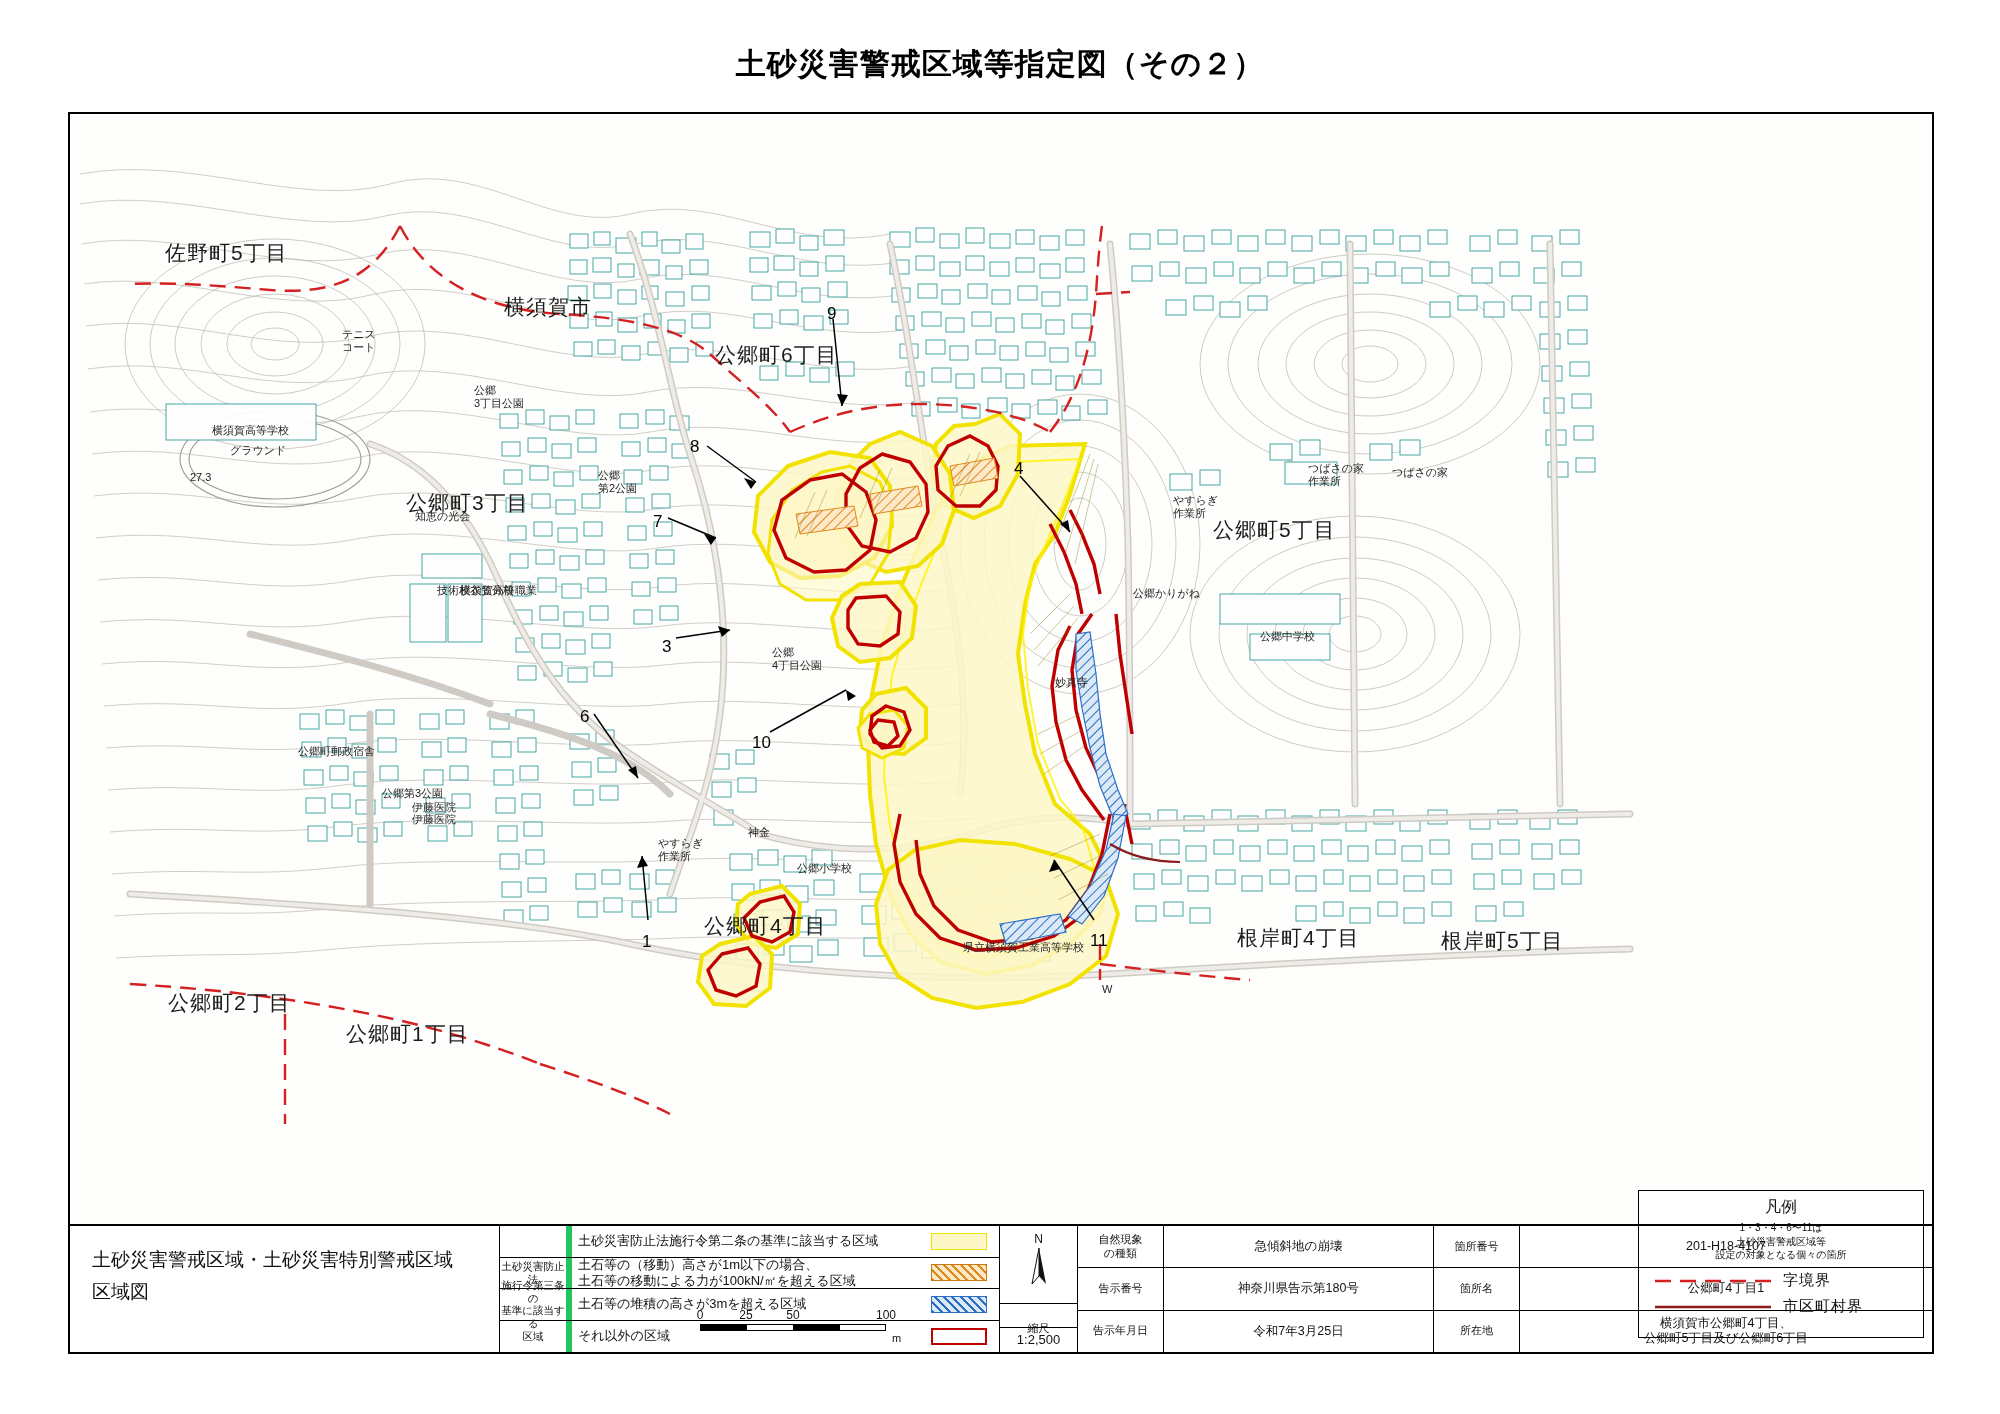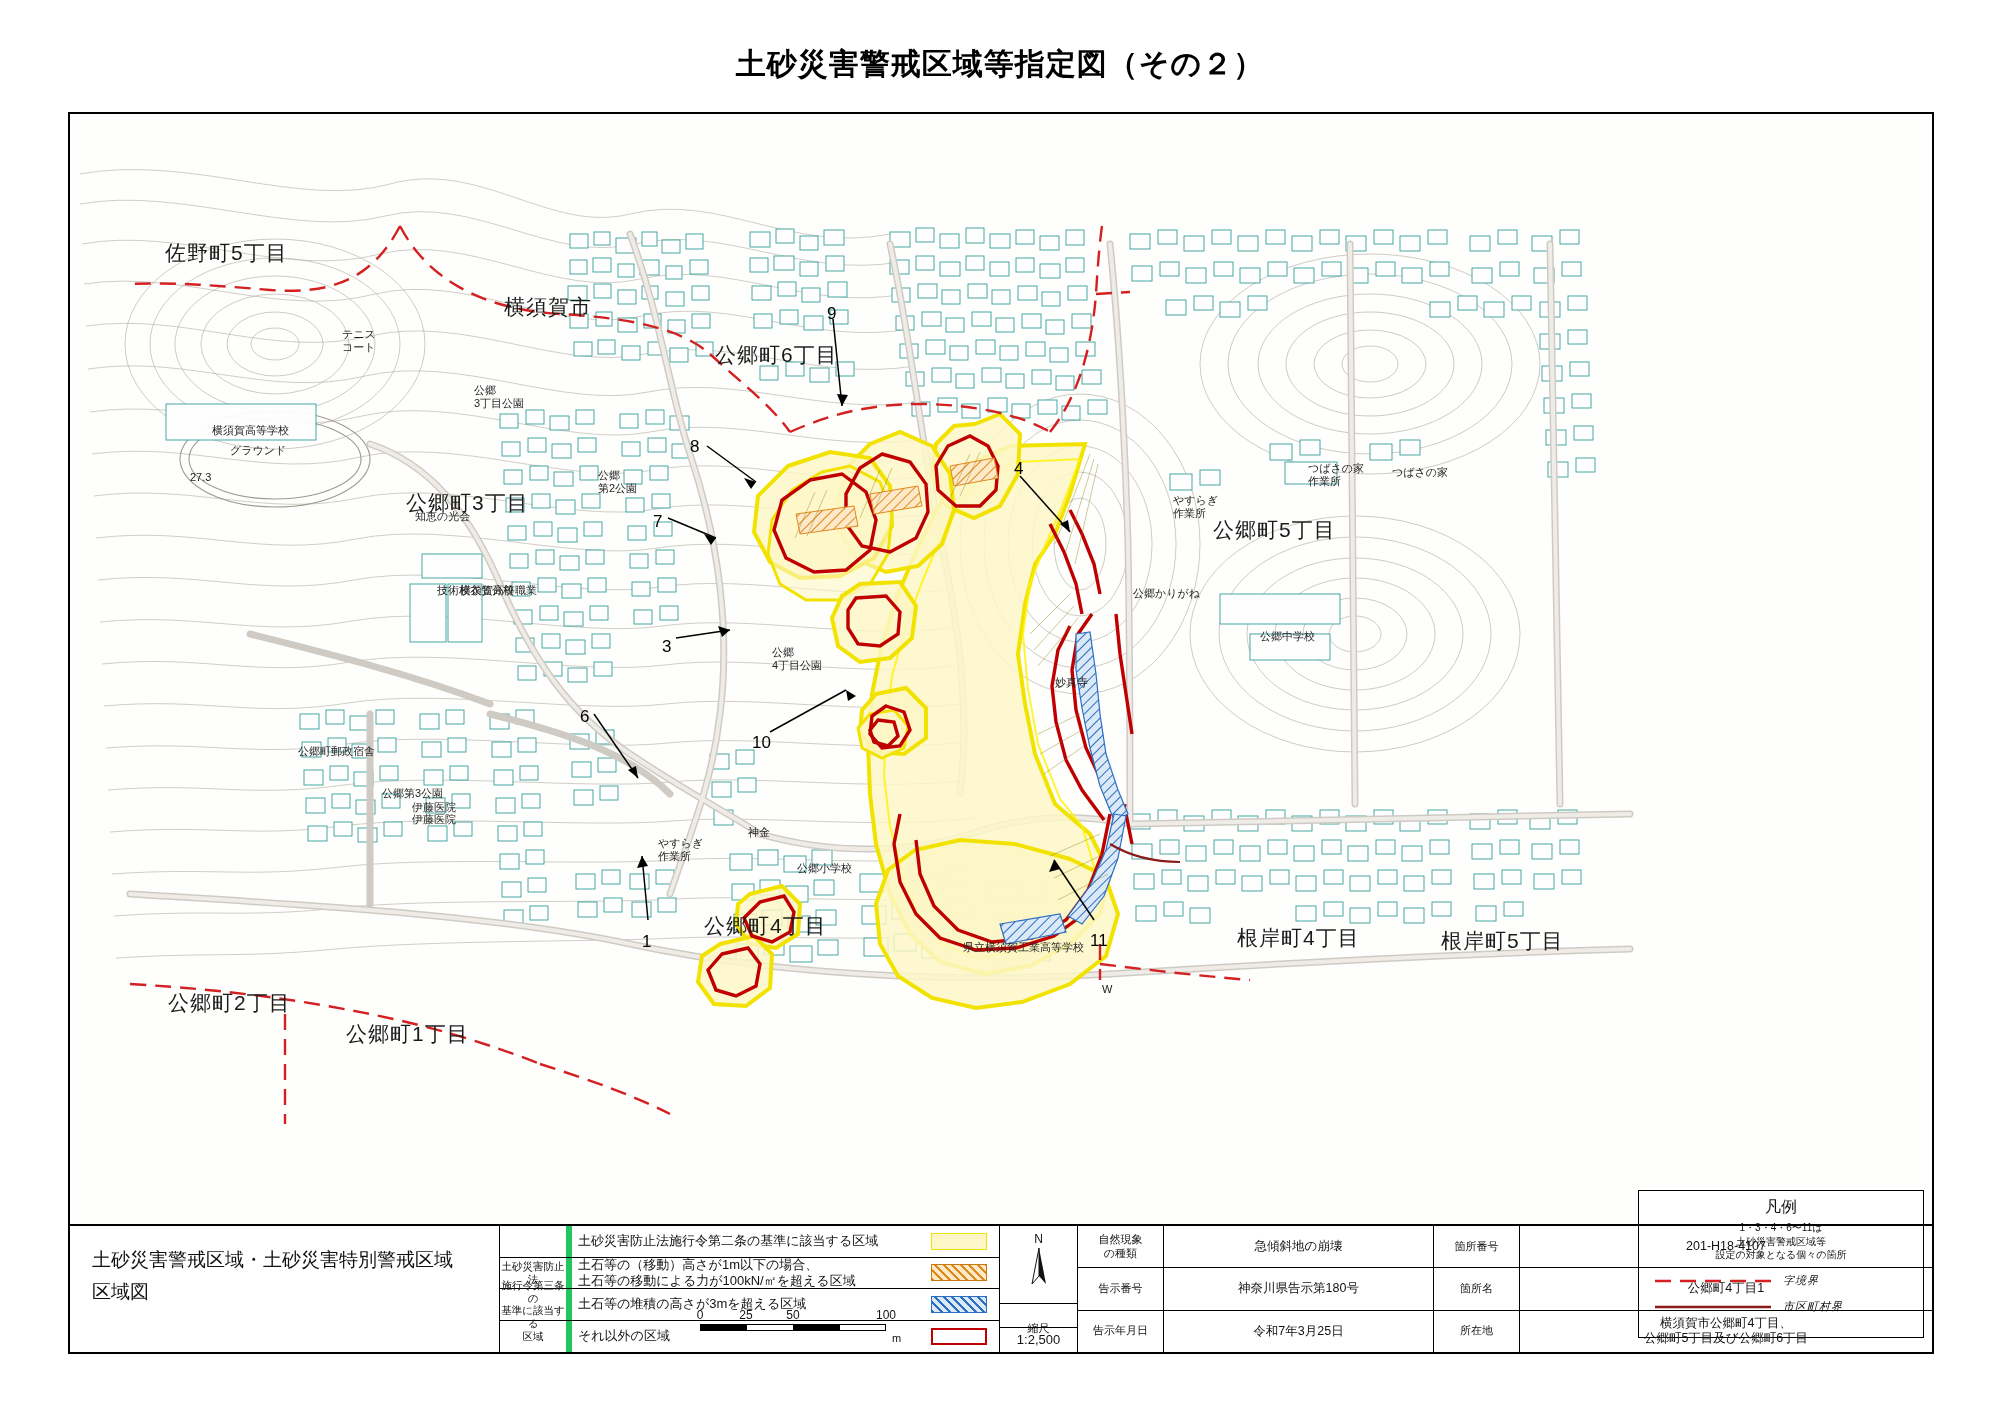--- a/index.html
+++ b/index.html
@@ -104,23 +104,22 @@
     align-items: center;
     height: 26px;
   }
   .legend-swatch {
     width: 120px;
     height: 0;
     margin: 0 10px 0 6px;
     position: relative;
   }
   .legend-label {
-    font-size: 11px;
+    font-size: 15px;
     letter-spacing: 1px;
-    font-style: italic;
   }
   
   #scalebar {
     position: absolute;
     left: 630px;
     bottom: 6px;
     width: 230px;
     height: 38px;
   }
   #scalebar .ticks {

